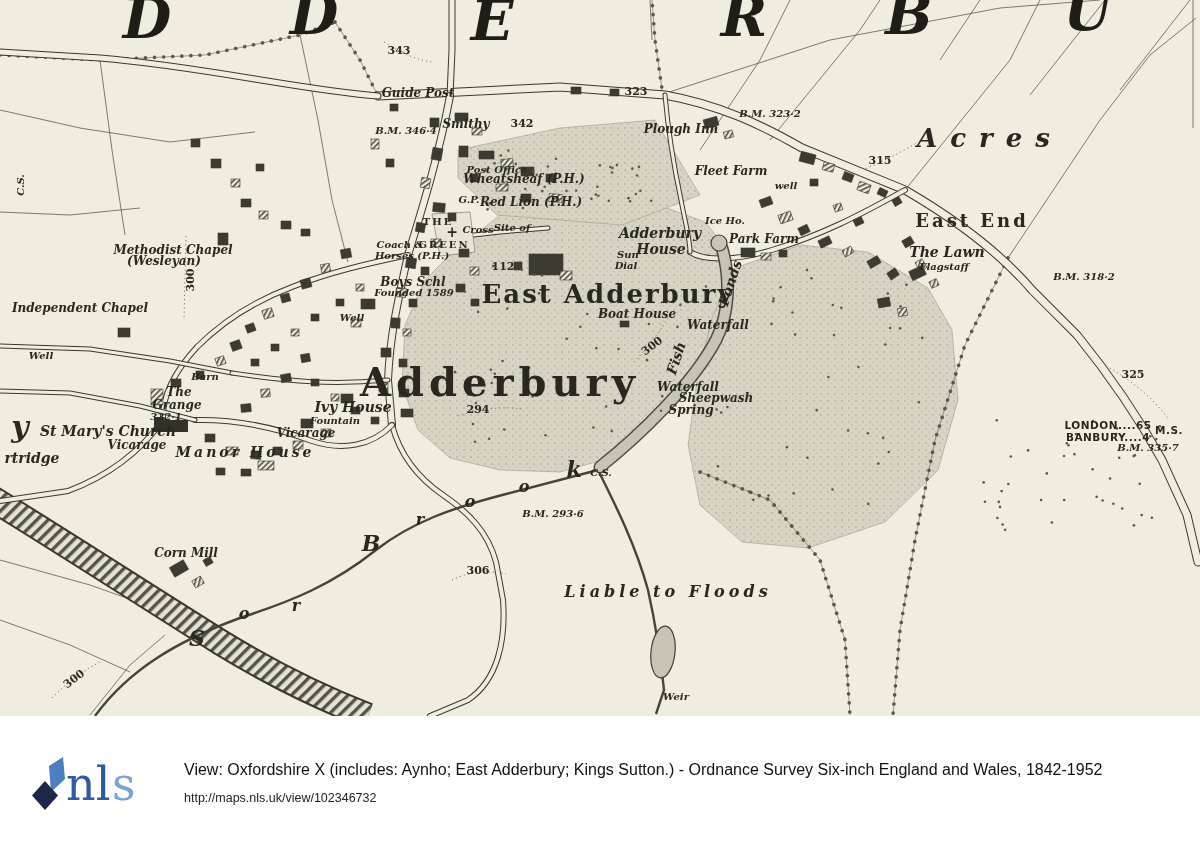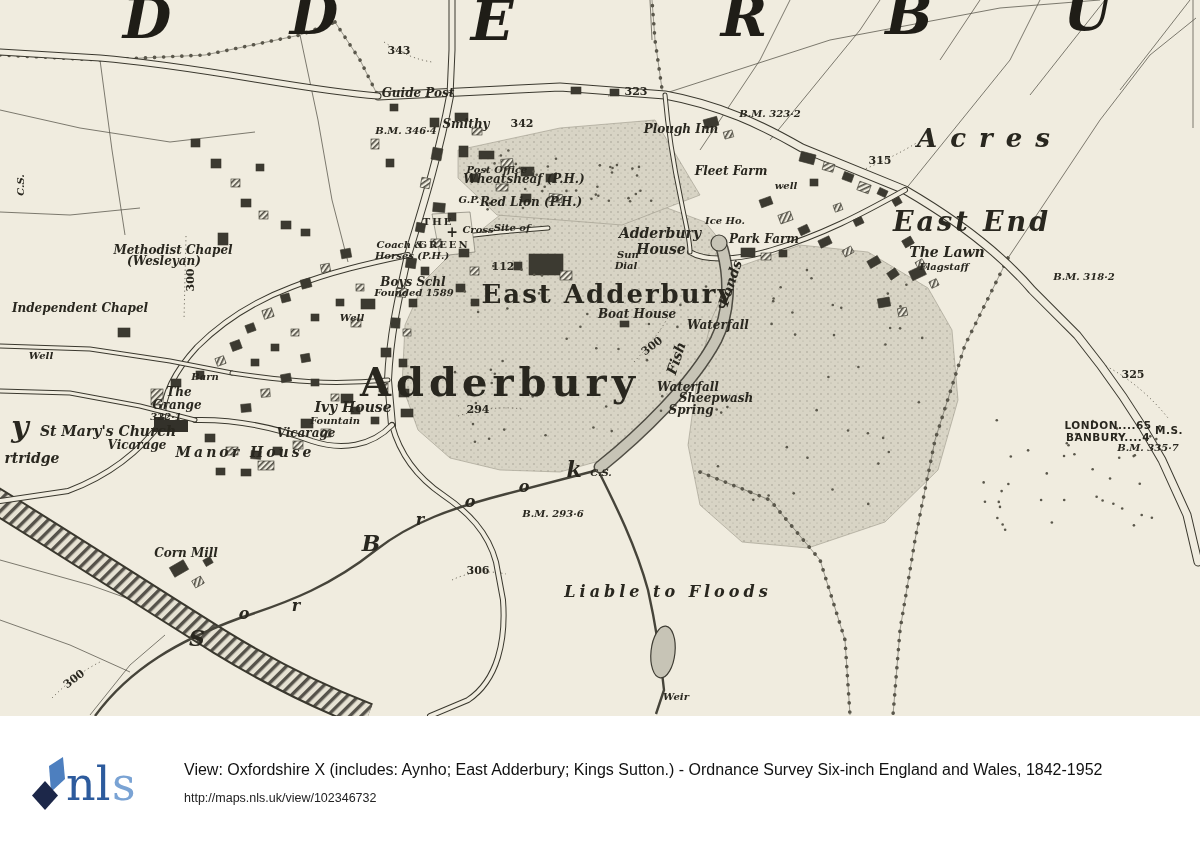--- a/index.html
+++ b/index.html
@@ -7,21 +7,21 @@
         font-family:"Liberation Sans",sans-serif;}
   .map{position:absolute;left:0;top:0;width:1200px;height:716px;overflow:hidden;background:#f0ecdf;}
   .map svg{position:absolute;left:0;top:0;}
   #labels{position:absolute;left:0;top:0;width:100%;height:100%;}
   .lbl{position:absolute;font-family:"DejaVu Serif",serif;color:#29271f;white-space:nowrap;
        transform:translate(-50%,-50%);line-height:1;}
   .g{font-size:56px;font-style:italic;font-weight:700;color:#1f1d17;}
   .g2{font-size:30px;font-style:italic;font-weight:700;}
   .acres{font-size:26px;font-style:italic;font-weight:600;letter-spacing:13px;}
   .acreage{font-size:42px;font-style:italic;font-weight:700;letter-spacing:3px;}
-  .eastend{font-size:27px;font-style:italic;font-weight:600;letter-spacing:3px;text-align:center;}
+  .eastend{font-size:18px;font-weight:600;letter-spacing:3px;text-align:center;}
   .town{font-size:26px;font-weight:600;letter-spacing:2px;}
   .townxl{font-size:40px;font-weight:600;letter-spacing:5px;}
   .p{font-size:12px;font-style:italic;font-weight:600;}
   .p2{font-size:14px;font-style:italic;font-weight:600;}
   .sm{font-size:10px;font-style:italic;font-weight:600;}
   .n{font-size:11px;font-weight:700;}
   .bm{font-size:10px;font-style:italic;font-weight:600;}
   .dist{font-size:10.5px;font-weight:700;letter-spacing:.5px;font-family:"DejaVu Sans",sans-serif;}
   .green{font-size:10px;font-weight:700;letter-spacing:2px;}
   .cross{font-size:14px;font-weight:700;}

